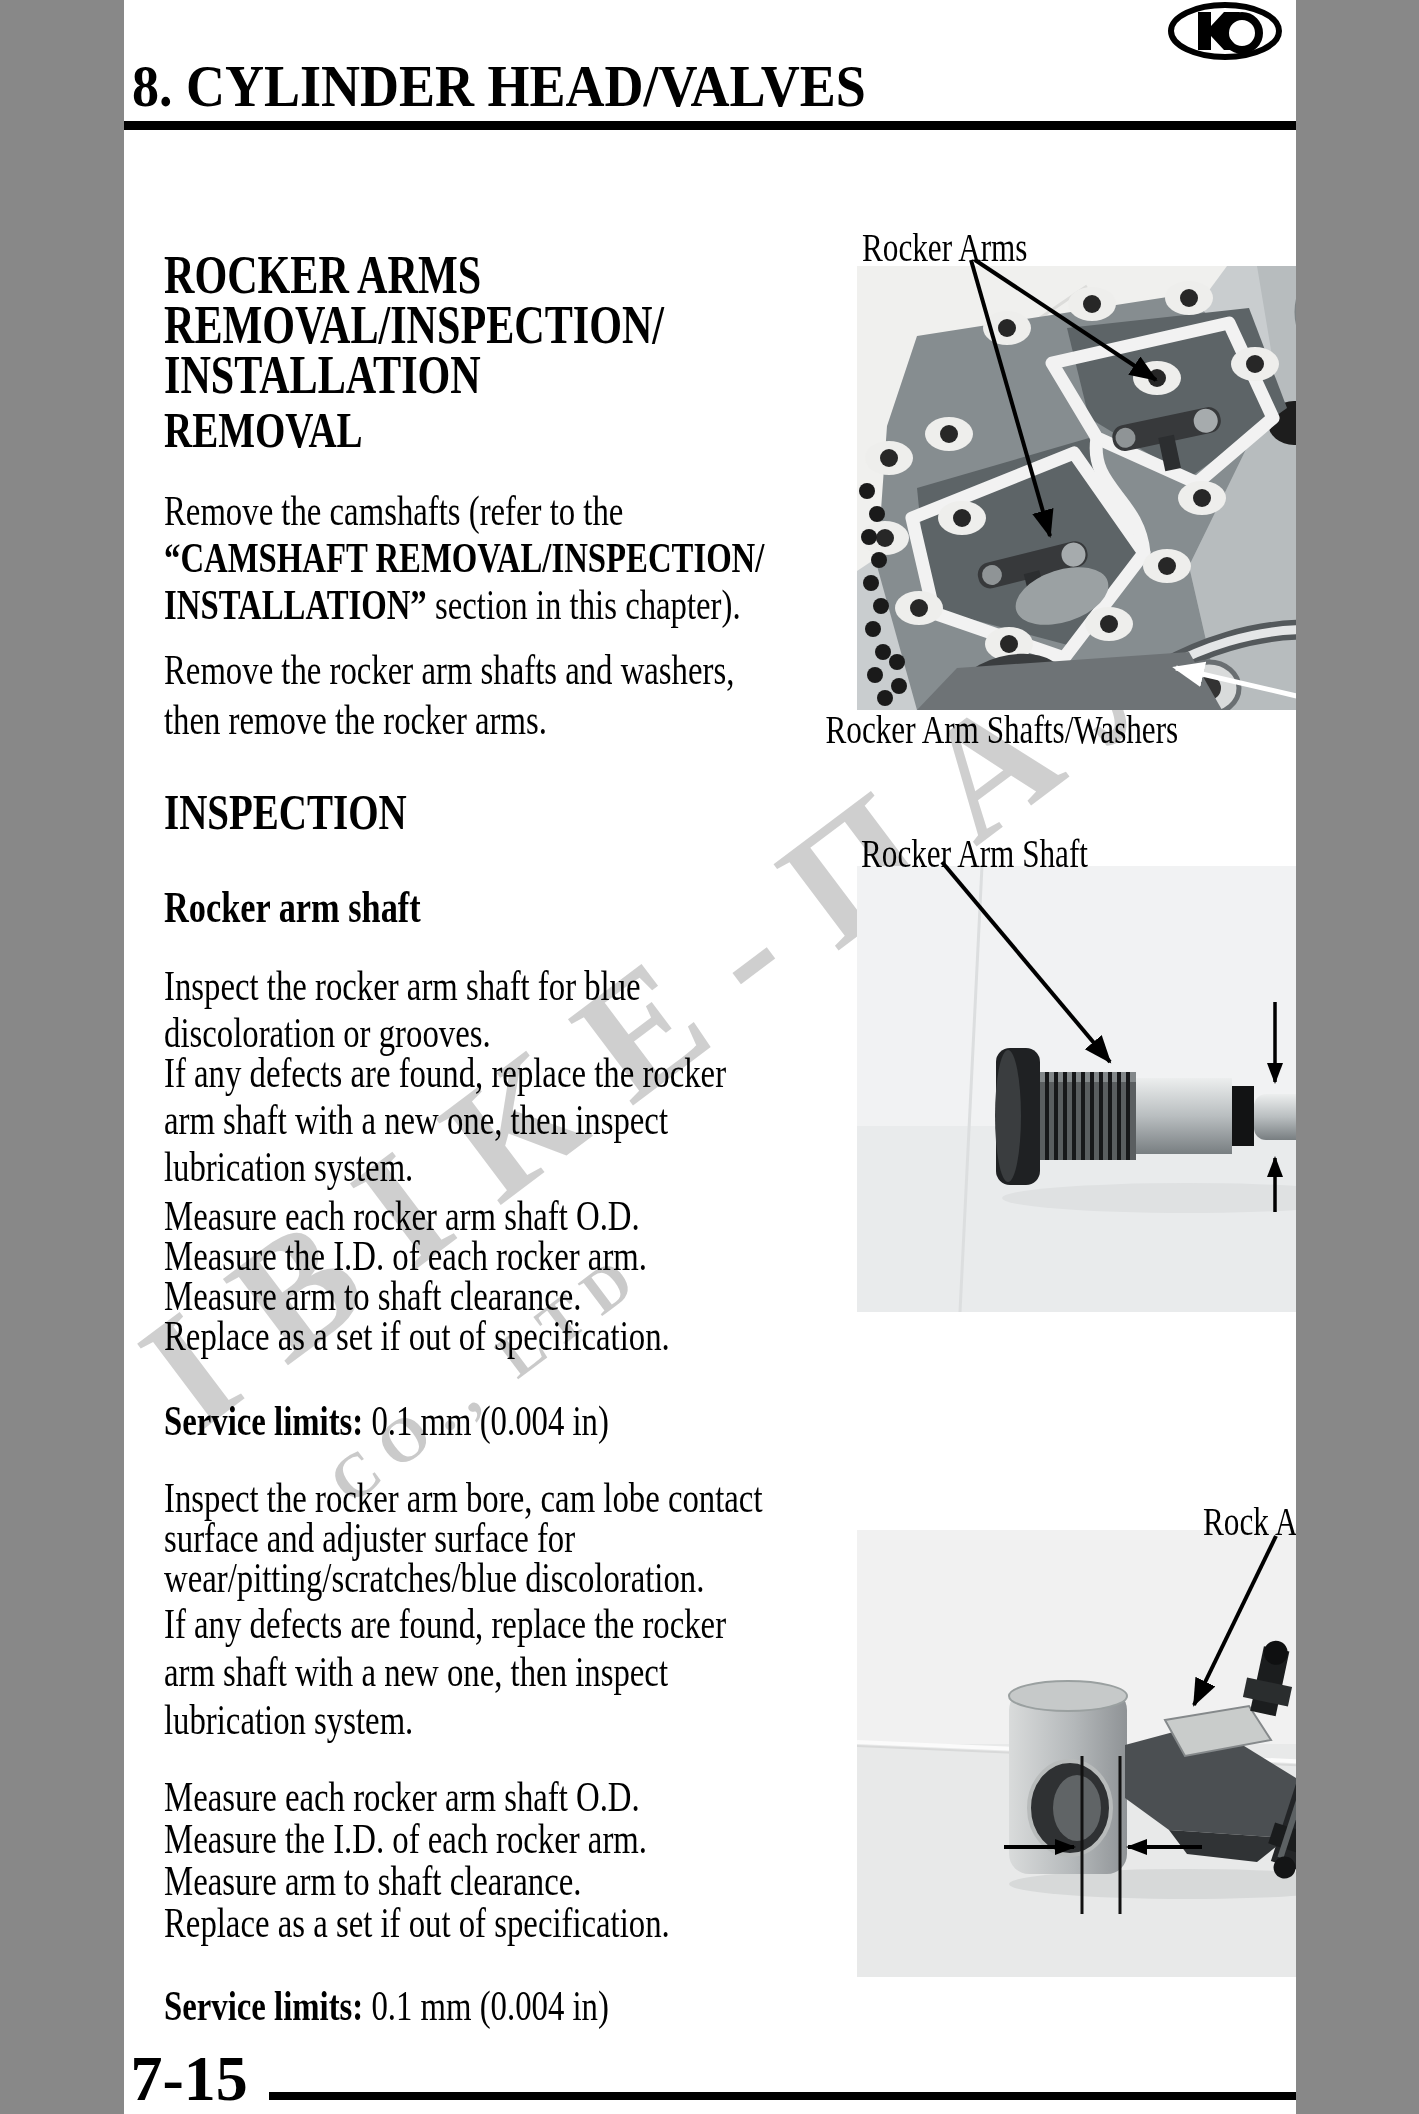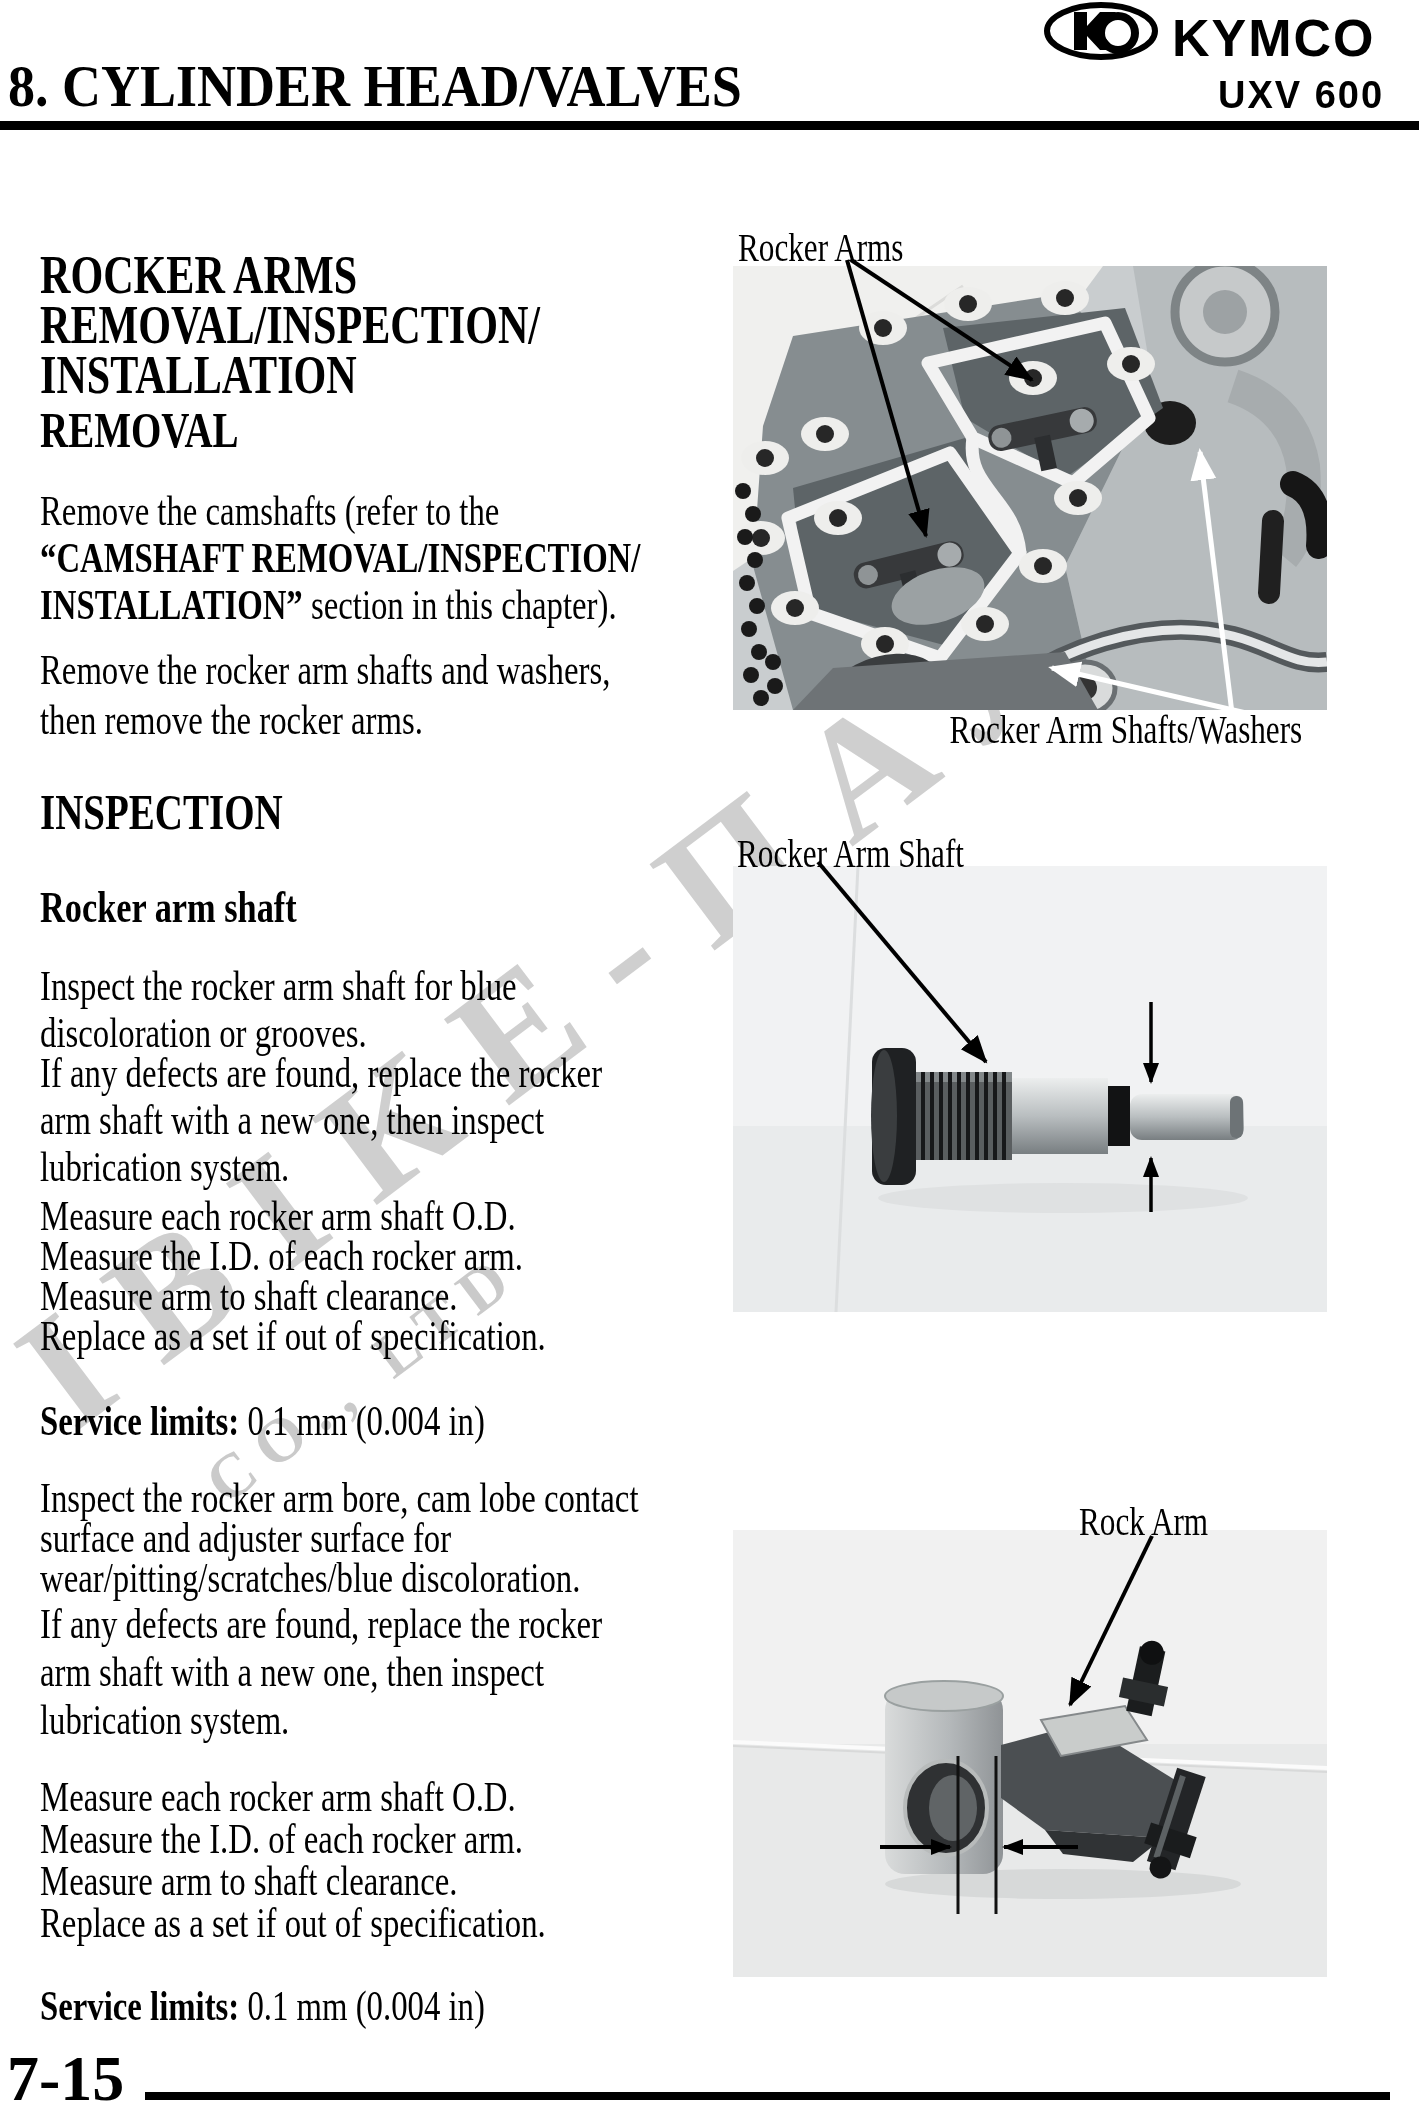--- a/index.html
+++ b/index.html
@@ -1,16 +1,16 @@
 <!DOCTYPE html>
 <html><head>
 <meta charset="utf-8">
 <style>
   html,body{margin:0;padding:0;background:#888;}
-  .page{position:relative;width:1419px;height:2114px;background:#ffffff;
+  .page{position:relative;width:1172px;height:2114px;background:#ffffff;
         font-family:"Liberation Serif",serif;color:#000;overflow:hidden;margin:0 auto;}
   .abs{position:absolute;}
   
   .cond{transform:scaleX(.78);transform-origin:0 0;white-space:nowrap;}
   .cond-r{transform:scaleX(.78);transform-origin:100% 0;white-space:nowrap;}
   .body-txt{font-size:42px;line-height:47px;}
   .lh40{line-height:40px;} .lh42{line-height:42px;} .lh48{line-height:48px;} .lh50{line-height:50px;}
   .sec-title{font-size:54px;line-height:50px;font-weight:bold;}
   .h-sub{font-size:50px;font-weight:bold;line-height:52px;}
   .h-small{font-size:44px;font-weight:bold;line-height:48px;}

